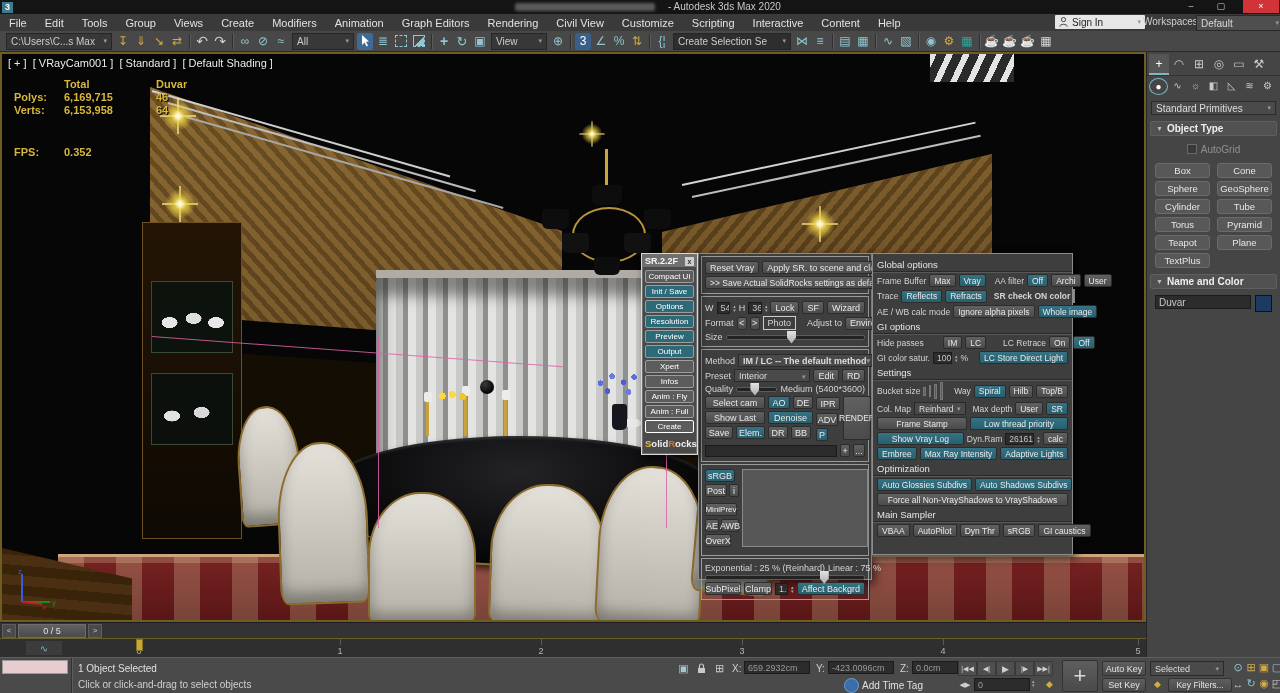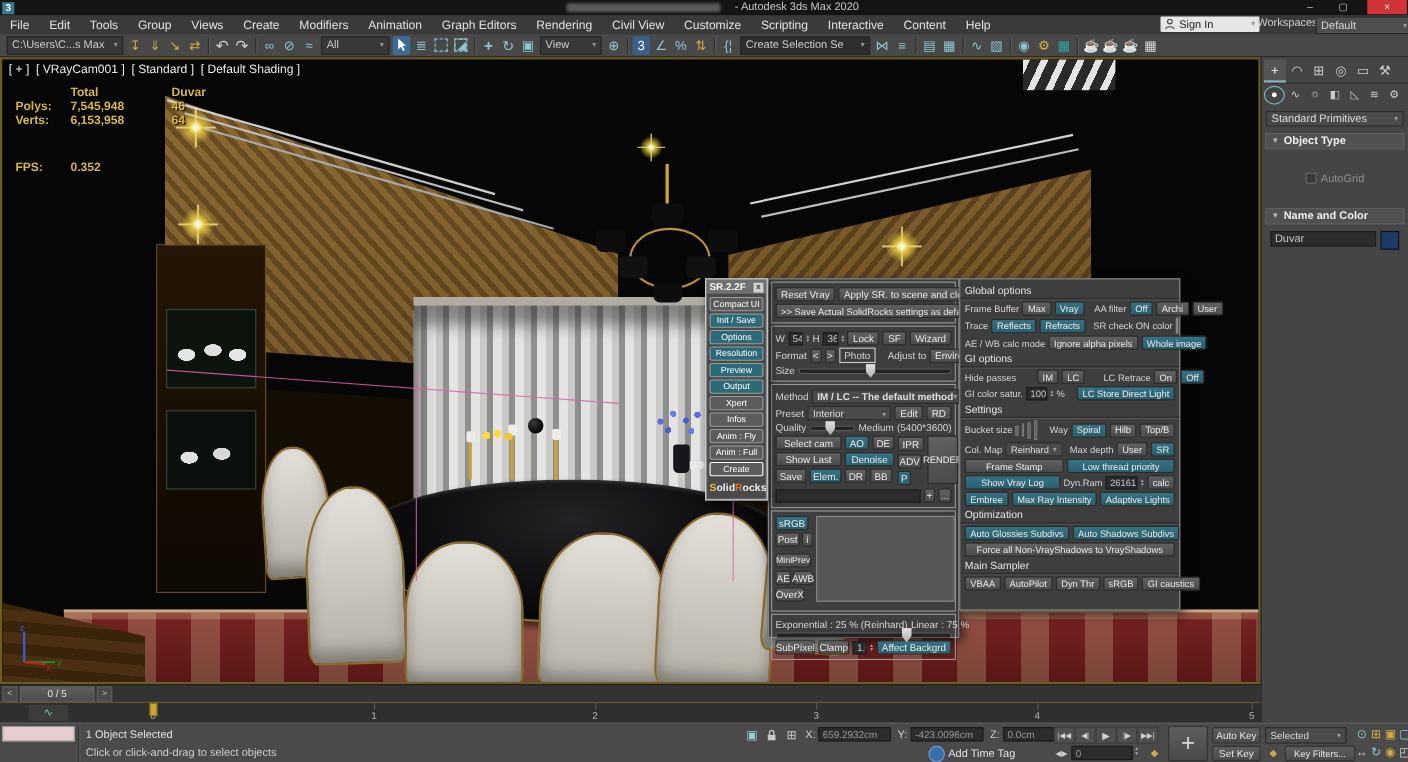--- a/index.html
+++ b/index.html
@@ -84,21 +84,21 @@
   #cmdpanel{left:1146px;top:52px;width:134px;height:605px;background:#454545;border-left:1px solid #262626;box-sizing:border-box;}
   .tabrow{display:flex;padding:2px 2px 0;border-bottom:1px solid #333;}
   .tab{width:20px;height:19px;display:flex;align-items:center;justify-content:center;color:#c9c9c9;font-size:12px;}
   .tab.on{background:#555;border-bottom:2px solid #86b4c0;color:#fff;}
   .catrow{display:flex;padding:2px;gap:1px;}
   .cat{width:17px;height:15px;display:flex;align-items:center;justify-content:center;color:#c9c9c9;font-size:10px;}
   .cat.on{border:1px solid #7ab8c4;border-radius:50%;color:#fff;}
   #primdd{margin:4px 4px;height:14px;font-size:10px;}
   .rollout{margin:6px 3px 3px;background:#515151;border:1px solid #5f5f5f;border-radius:2px;height:13px;display:flex;align-items:center;gap:4px;padding:0 5px;font-weight:bold;color:#eee;font-size:10px;text-align:center;}
   .rarrow{font-size:7px;color:#bbb;}
-  .agrow{display:flex;align-items:flex-start;gap:4px;justify-content:center;color:#909090;font-size:10px;margin:21px 0;}
+  .agrow{display:flex;align-items:flex-start;gap:4px;justify-content:center;color:#909090;font-size:10px;margin:8px 0;}
   .agbox{width:8px;height:8px;border:1px solid #6a6a6a;background:#3a3a3a;}
   .objgrid{display:grid;grid-template-columns:55px 55px;gap:3px 7px;justify-content:center;margin-top:2px;}
   .obtn{height:13px;background:#585858;border:1px solid #6b6b6b;border-radius:3px;font-size:9.5px;color:#e6e6e6;display:flex;align-items:center;justify-content:center;}
   #namerow{display:flex;gap:4px;margin:6px 8px;}
   #namefld{flex:1;height:14px;font-size:10px;}
   #colorsw{width:15px;height:15px;background:#1c3a66;border:1px solid #111;}
 
   
   #tslider{left:0;top:622px;width:1146px;height:16px;background:#333;border-top:1px solid #1e1e1e;display:flex;align-items:center;box-sizing:border-box;}
   .ts-btn{width:12px;height:12px;background:#4a4a4a;border:1px solid #5e5e5e;color:#ccc;font-size:8px;display:flex;align-items:center;justify-content:center;margin-left:2px;}
@@ -299,21 +299,21 @@
       <span>[ + ]</span>
       <span>[ VRayCam001 ]</span>
       <span>[ Standard ]</span>
       <span>[ Default Shading ]</span>
     </div>
     <div id="stats">
       <span></span>
       <span>Total</span>
       <span>Duvar</span>
       <span>Polys:</span>
-      <span>7,545,948</span>
+      <span>6,169,715</span>
       <span>46</span>
       <span>Verts:</span>
       <span>6,153,958</span>
       <span>64</span>
     </div>
     <div id="fpsrow">
       <span>FPS:</span>
       <span>0.352</span>
     </div>
     <svg class="abs" style="left:10px;bottom:10px;z-index:40;" width="48" height="42" viewBox="0 0 48 42">
@@ -480,21 +480,21 @@
       <div class="b teal">Vray</div>
       <span style="margin-left:6px;">AA filter</span>
       <div class="b teal">Off</div>
       <div class="b">Archi</div>
       <div class="b">User</div>
     </div>
     <div class="row">
       <span>Trace</span>
       <div class="b teal">Reflects</div>
       <div class="b teal">Refracts</div>
-      <span style="margin-left:4px;">SR check ON color</span>
+      <span style="margin-left:4px;font-weight:bold;">SR check ON color</span>
       <div class="swatch" style="margin-left:auto;"></div>
     </div>
     <div class="row">
       <span>AE / WB calc mode</span>
       <div class="b">Ignore alpha pixels</div>
       <div class="b teal">Whole image</div>
     </div>
     <div class="ghdr">GI options</div>
     <div class="gsep"></div>
     <div class="row">
@@ -599,20 +599,33 @@
       <span>Standard Primitives</span>
       <span class="car">▾</span>
     </div>
     <div class="rollout">
       <span class="rarrow">▼</span>
       <span>Object Type</span>
     </div>
     <div class="agrow">
       <span class="agbox"></span>
       <span>AutoGrid</span>
+    </div>
+    <div class="objgrid">
+      <div class="obtn">Box</div>
+      <div class="obtn">Cone</div>
+      <div class="obtn">Sphere</div>
+      <div class="obtn">GeoSphere</div>
+      <div class="obtn">Cylinder</div>
+      <div class="obtn">Tube</div>
+      <div class="obtn">Torus</div>
+      <div class="obtn">Pyramid</div>
+      <div class="obtn">Teapot</div>
+      <div class="obtn">Plane</div>
+      <div class="obtn">TextPlus</div>
     </div>
     <div class="rollout">
       <span class="rarrow">▼</span>
       <span>Name and Color</span>
     </div>
     <div id="namerow">
       <div class="fld" id="namefld">Duvar</div>
       <div id="colorsw"></div>
     </div>
   </div>

